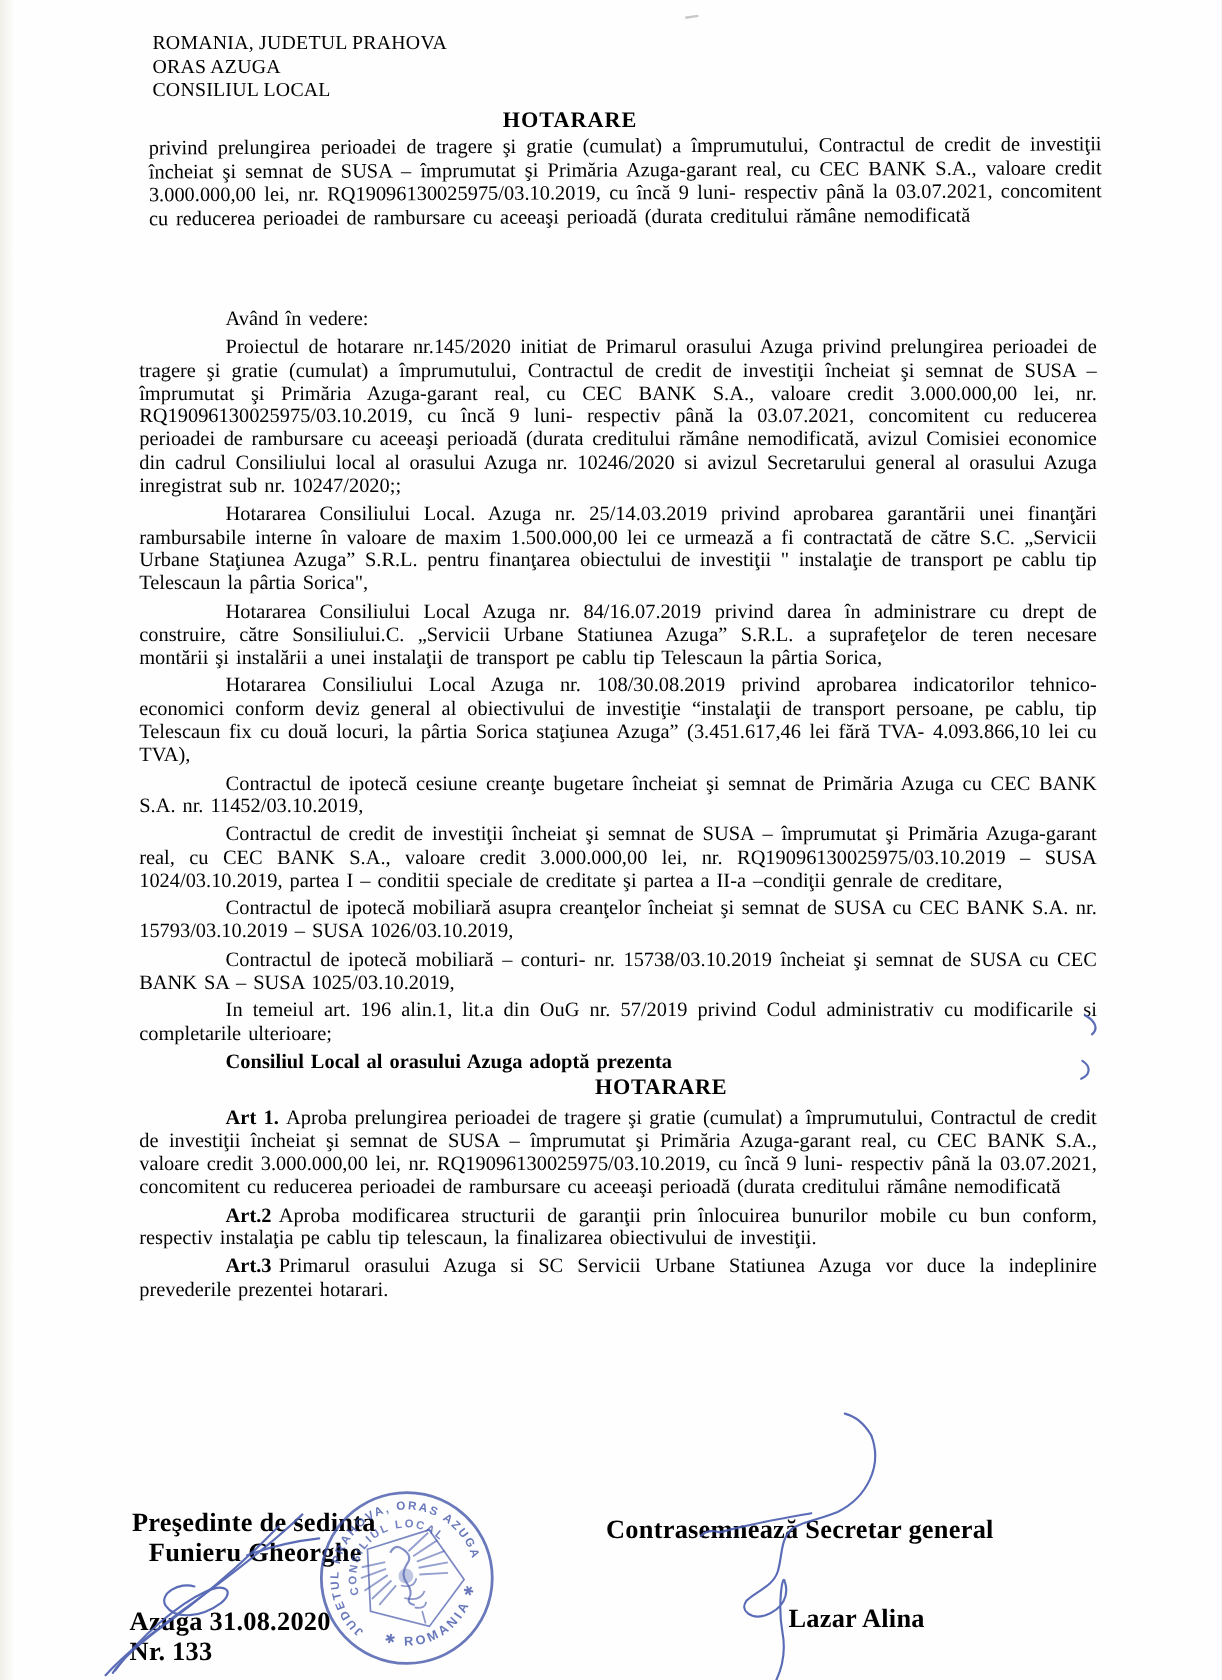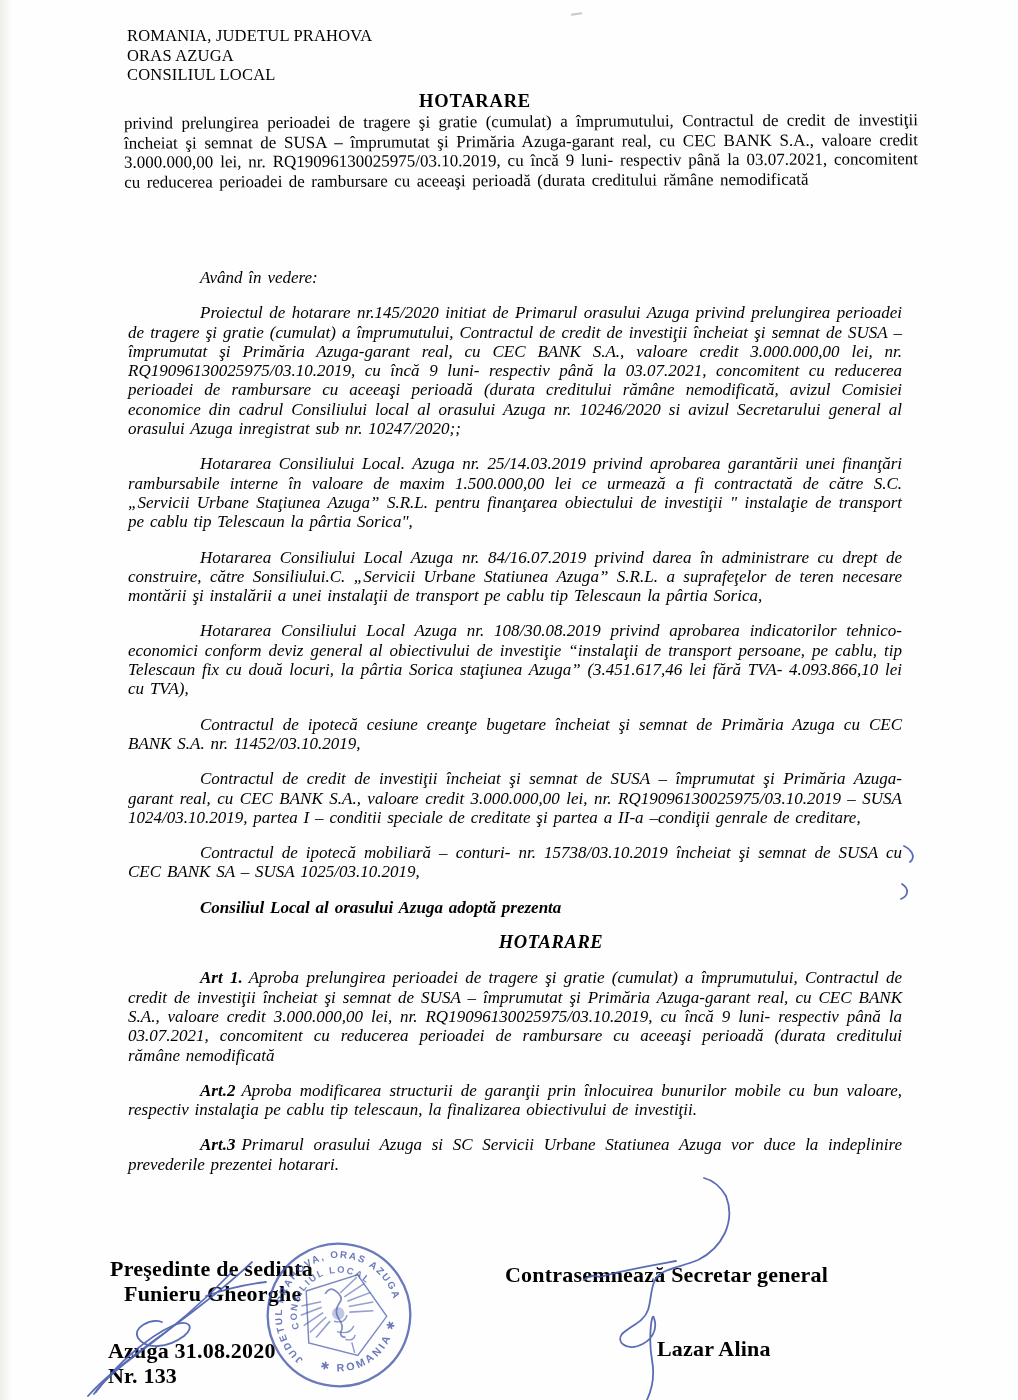--- a/index.html
+++ b/index.html
@@ -16,21 +16,21 @@
   }
   .scan-dash{position:absolute;top:13px;left:571px;width:11px;height:2px;
     background:#9a9a9a;opacity:.55;transform:rotate(-8deg);}
   .header{position:absolute;top:26px;left:127px;font-size:16.5px;line-height:19.5px;letter-spacing:.2px;}
   .title-1{position:absolute;top:91px;left:112px;width:806px;text-align:center;
     font-weight:bold;font-size:18.5px;letter-spacing:.8px;transform:translateX(-40px);}
   .subtitle{position:absolute;top:112px;left:124px;width:794px;font-size:17px;line-height:19.6px;
     text-align:justify;word-spacing:2.2px;transform:rotate(-.25deg);}
   .flow{position:absolute;top:252px;left:112px;width:806px;font-size:17px;line-height:19.3px;
     text-align:justify;word-spacing:1.6px;}
-  .flow p{margin:16px;text-indent:72px;font-style:italic;}
+  .flow p{margin:4px;text-indent:72px;}
   .preamble-label{margin:0 0 3px 0;text-indent:72px;}
   .adopt{font-weight:bold;text-indent:64px;margin-top:3px;text-align:left;}
   .title-2{text-align:center;font-weight:bold;font-size:18.5px;letter-spacing:.6px;
     margin:26px 0 28px 0;text-indent:0;}
   .article{text-indent:64px;}
   .article .lead{font-weight:bold;margin-right:6px;}
   .sig{position:absolute;font-weight:bold;font-size:22px;letter-spacing:.2px;}
   .sig-left-role{top:1256px;left:110px;}
   .sig-left-name{top:1281px;left:124px;}
   .sig-right-role{top:1262px;left:505px;}
@@ -59,25 +59,27 @@
   <div class="subtitle">privind prelungirea perioadei de tragere şi gratie (cumulat) a împrumutului, Contractul de credit de investiţii încheiat şi semnat de SUSA – împrumutat şi Primăria Azuga-garant real, cu CEC BANK S.A., valoare credit 3.000.000,00 lei, nr. RQ19096130025975/03.10.2019, cu încă 9 luni- respectiv până la 03.07.2021, concomitent cu reducerea perioadei de rambursare cu aceeaşi perioadă (durata creditului rămâne nemodificată</div>
 
   <div class="flow">
     <p class="preamble-label">Având în vedere:</p>
     <p class="recital">Proiectul de hotarare nr.145/2020 initiat de Primarul orasului Azuga privind prelungirea perioadei de tragere şi gratie (cumulat) a împrumutului, Contractul de credit de investiţii încheiat şi semnat de SUSA – împrumutat şi Primăria Azuga-garant real, cu CEC BANK S.A., valoare credit 3.000.000,00 lei, nr. RQ19096130025975/03.10.2019, cu încă 9 luni- respectiv până la 03.07.2021, concomitent cu reducerea perioadei de rambursare cu aceeaşi perioadă (durata creditului rămâne nemodificată, avizul Comisiei economice din cadrul Consiliului local al orasului Azuga nr. 10246/2020 si avizul Secretarului general al orasului Azuga inregistrat sub nr. 10247/2020;;</p>
     <p class="recital">Hotararea Consiliului Local. Azuga nr. 25/14.03.2019 privind aprobarea garantării unei finanţări rambursabile interne în valoare de maxim 1.500.000,00 lei ce urmează a fi contractată de către S.C. „Servicii Urbane Staţiunea Azuga” S.R.L. pentru finanţarea obiectului de investiţii " instalaţie de transport pe cablu tip Telescaun la pârtia Sorica",</p>
     <p class="recital">Hotararea Consiliului Local Azuga nr. 84/16.07.2019 privind darea în administrare cu drept de construire, către Sonsiliului.C. „Servicii Urbane Statiunea Azuga” S.R.L. a suprafeţelor de teren necesare montării şi instalării a unei instalaţii de transport pe cablu tip Telescaun la pârtia Sorica,</p>
     <p class="recital">Hotararea Consiliului Local Azuga nr. 108/30.08.2019 privind aprobarea indicatorilor tehnico-economici conform deviz general al obiectivului de investiţie “instalaţii de transport persoane, pe cablu, tip Telescaun fix cu două locuri, la pârtia Sorica staţiunea Azuga” (3.451.617,46 lei fără TVA- 4.093.866,10 lei cu TVA),</p>
     <p class="recital">Contractul de ipotecă cesiune creanţe bugetare încheiat şi semnat de Primăria Azuga  cu CEC BANK S.A. nr. 11452/03.10.2019,</p>
     <p class="recital">Contractul de credit de investiţii încheiat şi semnat de SUSA – împrumutat şi Primăria Azuga-garant real, cu CEC BANK S.A., valoare credit 3.000.000,00 lei, nr. RQ19096130025975/03.10.2019 – SUSA 1024/03.10.2019, partea I – conditii speciale de creditate şi partea a II-a –condiţii genrale de creditare,</p>
+    <p class="recital">Contractul de ipotecă mobiliară asupra creanţelor încheiat şi semnat de SUSA cu CEC BANK S.A. nr. 15793/03.10.2019 – SUSA 1026/03.10.2019,</p>
     <p class="recital">Contractul de ipotecă mobiliară – conturi- nr. 15738/03.10.2019 încheiat şi semnat de SUSA cu CEC BANK SA – SUSA 1025/03.10.2019,</p>
+    <p class="recital">In temeiul art. 196 alin.1, lit.a din OuG nr. 57/2019 privind Codul administrativ cu modificarile si completarile ulterioare;</p>
     <p class="adopt">Consiliul Local al orasului Azuga adoptă prezenta</p>
     <p class="title-2">HOTARARE</p>
     <p class="article"><span class="lead">Art 1.</span><span>Aproba prelungirea perioadei de tragere şi gratie (cumulat) a împrumutului, Contractul de credit de investiţii încheiat şi semnat de SUSA – împrumutat şi Primăria Azuga-garant real, cu CEC BANK S.A., valoare credit 3.000.000,00 lei, nr. RQ19096130025975/03.10.2019, cu încă 9 luni- respectiv până la 03.07.2021, concomitent cu reducerea perioadei de rambursare cu aceeaşi perioadă (durata creditului rămâne nemodificată</span></p>
-    <p class="article"><span class="lead">Art.2</span><span>Aproba modificarea structurii de garanţii prin înlocuirea bunurilor mobile cu bun valoare, respectiv instalaţia pe cablu tip telescaun, la finalizarea obiectivului de investiţii.</span></p>
+    <p class="article"><span class="lead">Art.2</span><span>Aproba modificarea structurii de garanţii prin înlocuirea bunurilor mobile cu bun conform, respectiv instalaţia pe cablu tip telescaun, la finalizarea obiectivului de investiţii.</span></p>
     <p class="article"><span class="lead">Art.3</span><span>Primarul orasului Azuga si SC Servicii Urbane Statiunea Azuga vor duce la indeplinire prevederile prezentei hotarari.</span></p>
   </div>
 
   <div class="sig sig-left-role">Preşedinte de sedinta</div>
   <div class="sig sig-left-name">Funieru Gheorghe</div>
   <div class="sig sig-right-role">Contrasemnează  Secretar general</div>
   <div class="sig sig-right-name">Lazar Alina</div>
   <div class="sig footer-date">Azuga 31.08.2020</div>
   <div class="sig footer-number">Nr. 133</div>
 

